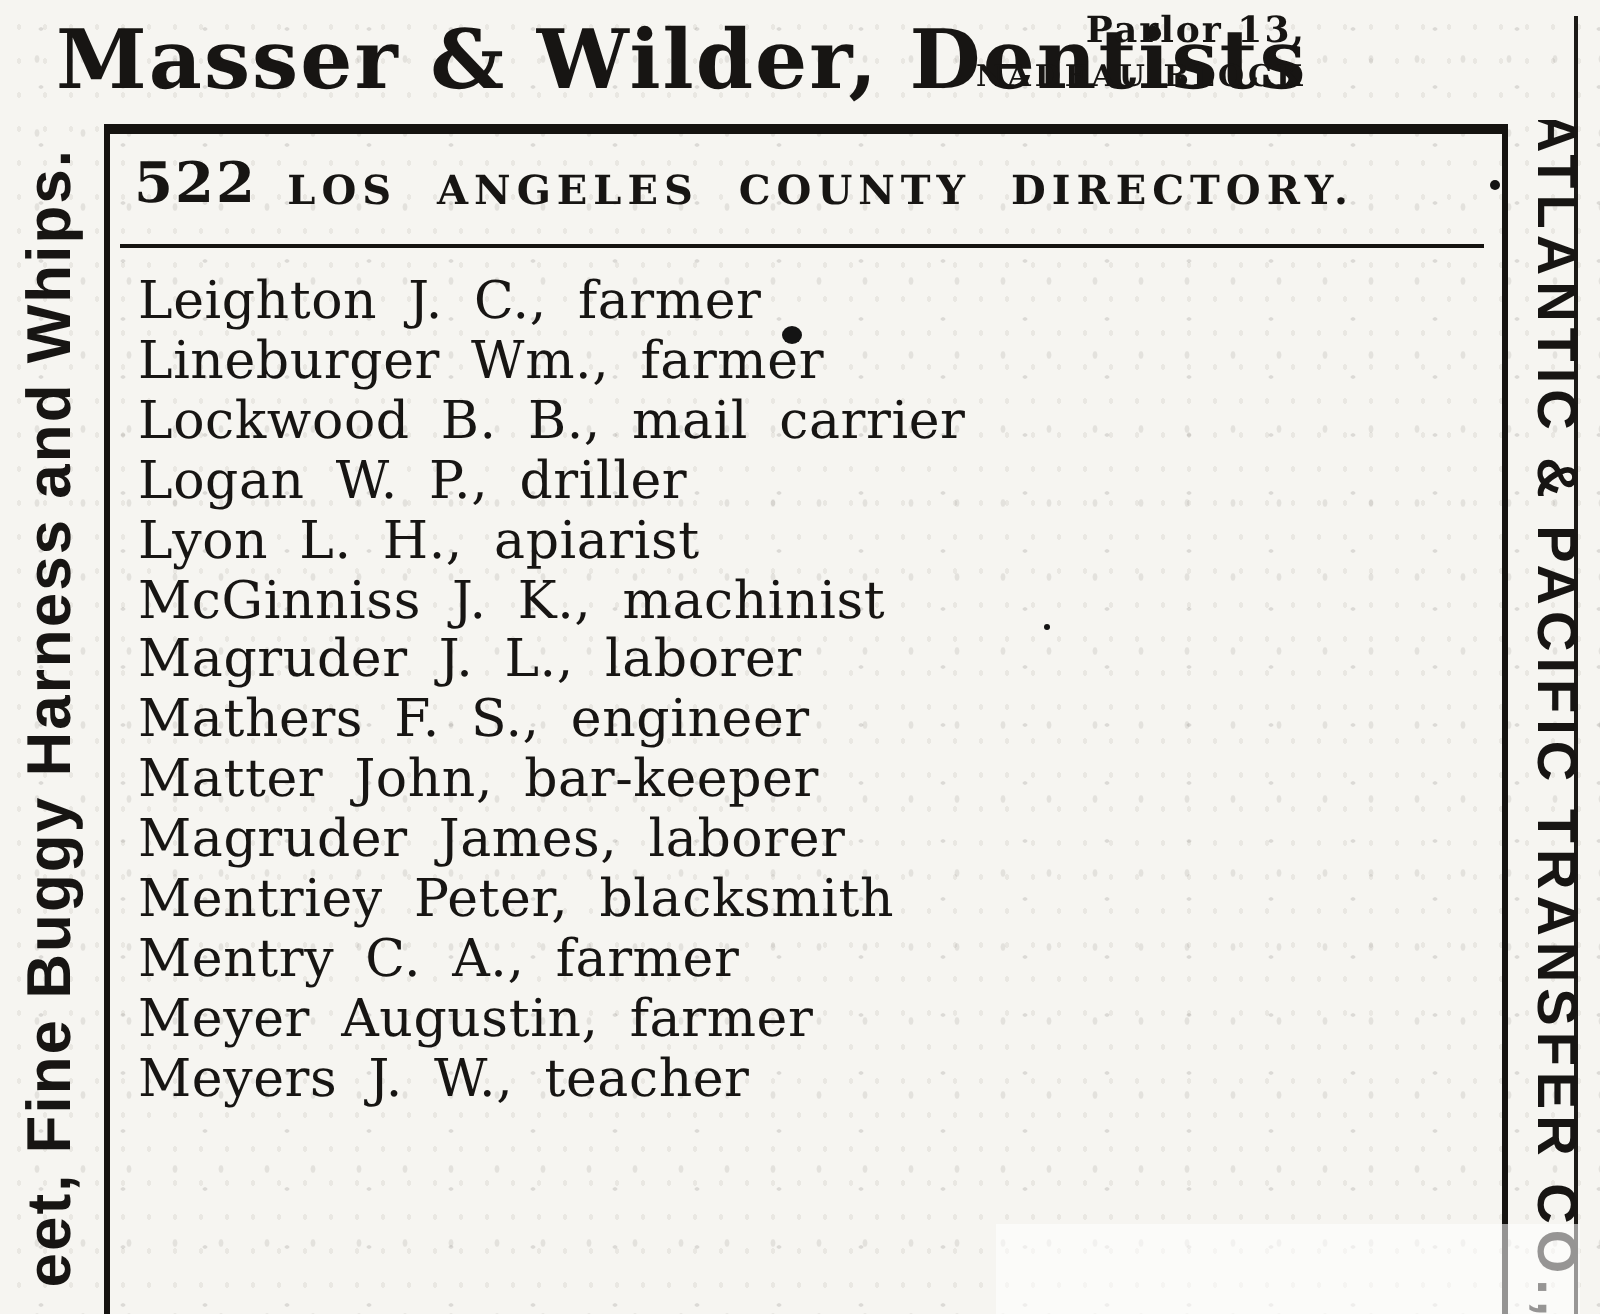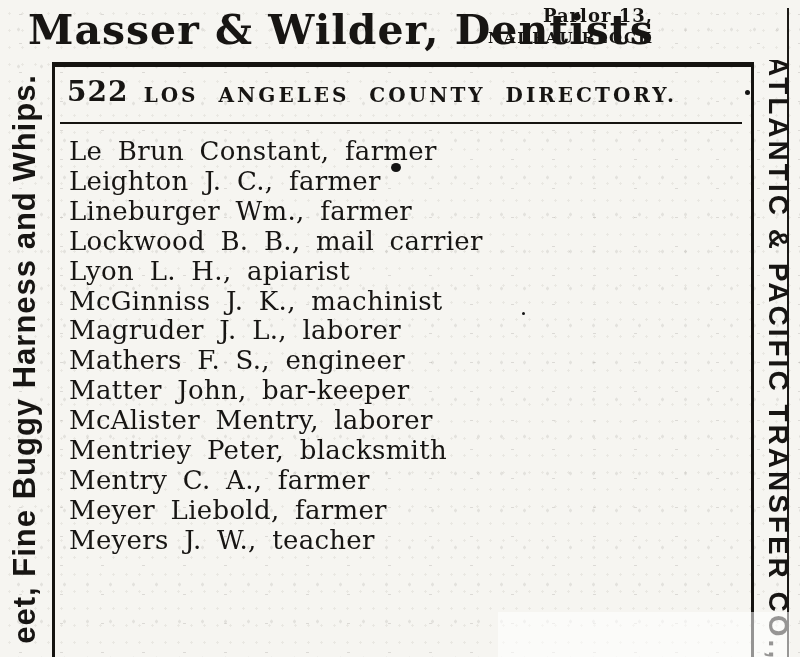--- a/index.html
+++ b/index.html
@@ -109,33 +109,33 @@
   <span>ATLANTIC &amp; PACIFIC TRANSFER CO.,</span>
 </div>
 
 <div class="content-box">
   <div class="dir-header">
     <span class="pagenum">522</span>
     <span class="dir-title">LOS ANGELES COUNTY DIRECTORY.</span>
   </div>
   <div class="header-rule"></div>
   <div class="entries">
-    <div class="entry">Le Brun Constant, farmer</div>
     <div class="entry">Leighton J. C., farmer</div>
     <div class="entry">Lineburger Wm., farmer</div>
     <div class="entry">Lockwood B. B., mail carrier</div>
+    <div class="entry">Logan W. P., driller</div>
     <div class="entry">Lyon L. H., apiarist</div>
     <div class="entry">McGinniss J. K., machinist</div>
     <div class="entry">Magruder J. L., laborer</div>
     <div class="entry">Mathers F. S., engineer</div>
     <div class="entry">Matter John, bar-keeper</div>
-    <div class="entry">McAlister Mentry, laborer</div>
+    <div class="entry">Magruder James, laborer</div>
     <div class="entry">Mentriey Peter, blacksmith</div>
     <div class="entry">Mentry C. A., farmer</div>
-    <div class="entry">Meyer Liebold, farmer</div>
+    <div class="entry">Meyer Augustin, farmer</div>
     <div class="entry">Meyers J. W., teacher</div>
   </div>
 </div>
 
 <div class="speck speck1"></div>
 <div class="speck speck2"></div>
 <div class="speck speck3"></div>
 <div class="light-patch"></div>
 
 </body></html>

